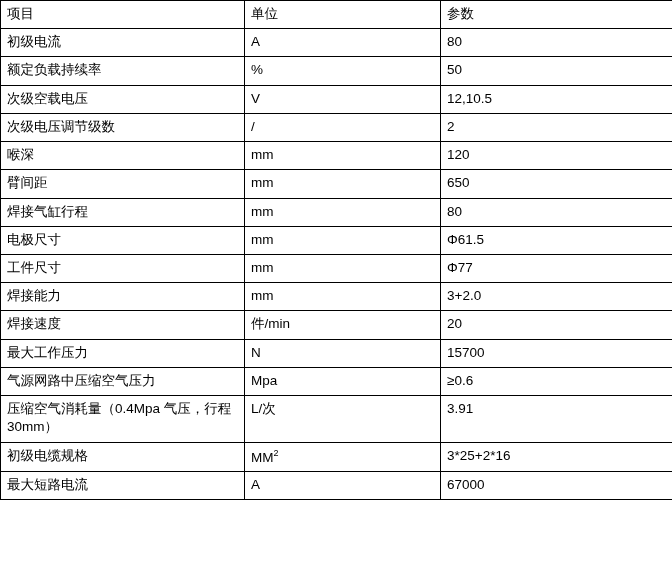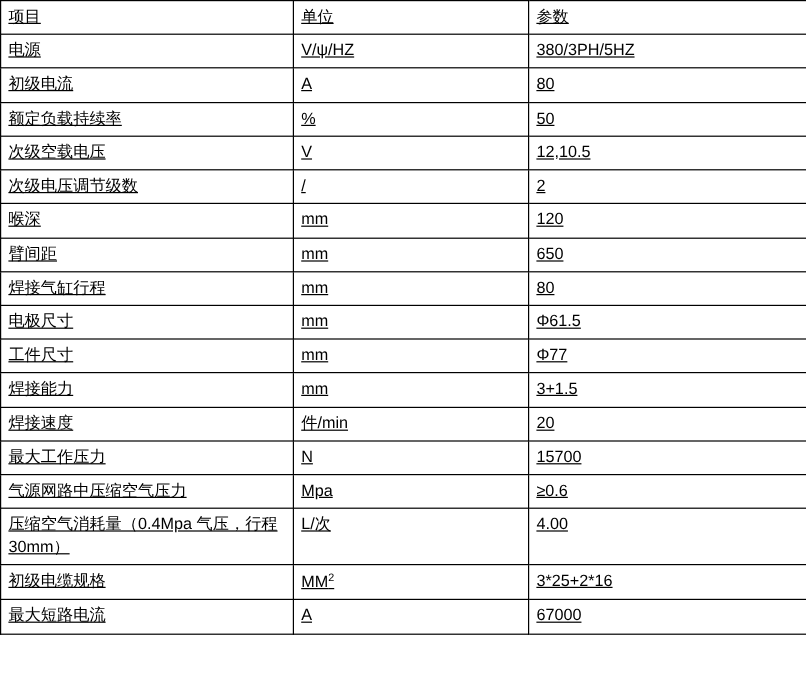--- a/index.html
+++ b/index.html
@@ -22,21 +22,20 @@
   #spec-table col.c-item { width: 244px; }
   #spec-table col.c-unit { width: 196px; }
   #spec-table col.c-param { width: 232px; }
   #spec-table td {
     border: 1px solid #000000;
     padding: 4px 6px 5px 6px;
     font-size: 13.5px;
     line-height: 1.35;
     vertical-align: top;
     word-wrap: break-word;
-    text-decoration: underline;
   }
   #spec-table tr { height: 27px; }
   .sup {
     font-size: 9px;
     vertical-align: super;
   }
 </style>
 </head>
 <body>
 
@@ -46,25 +45,20 @@
     <col class="c-unit">
     <col class="c-param">
   </colgroup>
   <tbody>
     <tr>
       <td>项目</td>
       <td>单位</td>
       <td>参数</td>
     </tr>
 
-    <tr>
-      <td>电源</td>
-      <td>V/ψ/HZ</td>
-      <td>380/3PH/5HZ</td>
-    </tr>
     <tr>
       <td>初级电流</td>
       <td>A</td>
       <td>80</td>
     </tr>
     <tr>
       <td>额定负载持续率</td>
       <td>%</td>
       <td>50</td>
     </tr>
@@ -99,41 +93,41 @@
       <td>Φ61.5</td>
     </tr>
     <tr>
       <td>工件尺寸</td>
       <td>mm</td>
       <td>Φ77</td>
     </tr>
     <tr>
       <td>焊接能力</td>
       <td>mm</td>
-      <td>3+1.5</td>
+      <td>3+2.0</td>
     </tr>
     <tr>
       <td>焊接速度</td>
       <td>件/min</td>
       <td>20</td>
     </tr>
     <tr>
       <td>最大工作压力</td>
       <td>N</td>
       <td>15700</td>
     </tr>
     <tr>
       <td>气源网路中压缩空气压力</td>
       <td>Mpa</td>
       <td>≥0.6</td>
     </tr>
     <tr>
       <td>压缩空气消耗量（0.4Mpa 气压，行程 30mm）</td>
       <td>L/次</td>
-      <td>4.00</td>
+      <td>3.91</td>
     </tr>
     <tr>
       <td>初级电缆规格</td>
       <td><span>MM</span><span class="sup">2</span></td>
       <td>3*25+2*16</td>
     </tr>
     <tr>
       <td>最大短路电流</td>
       <td>A</td>
       <td>67000</td>

